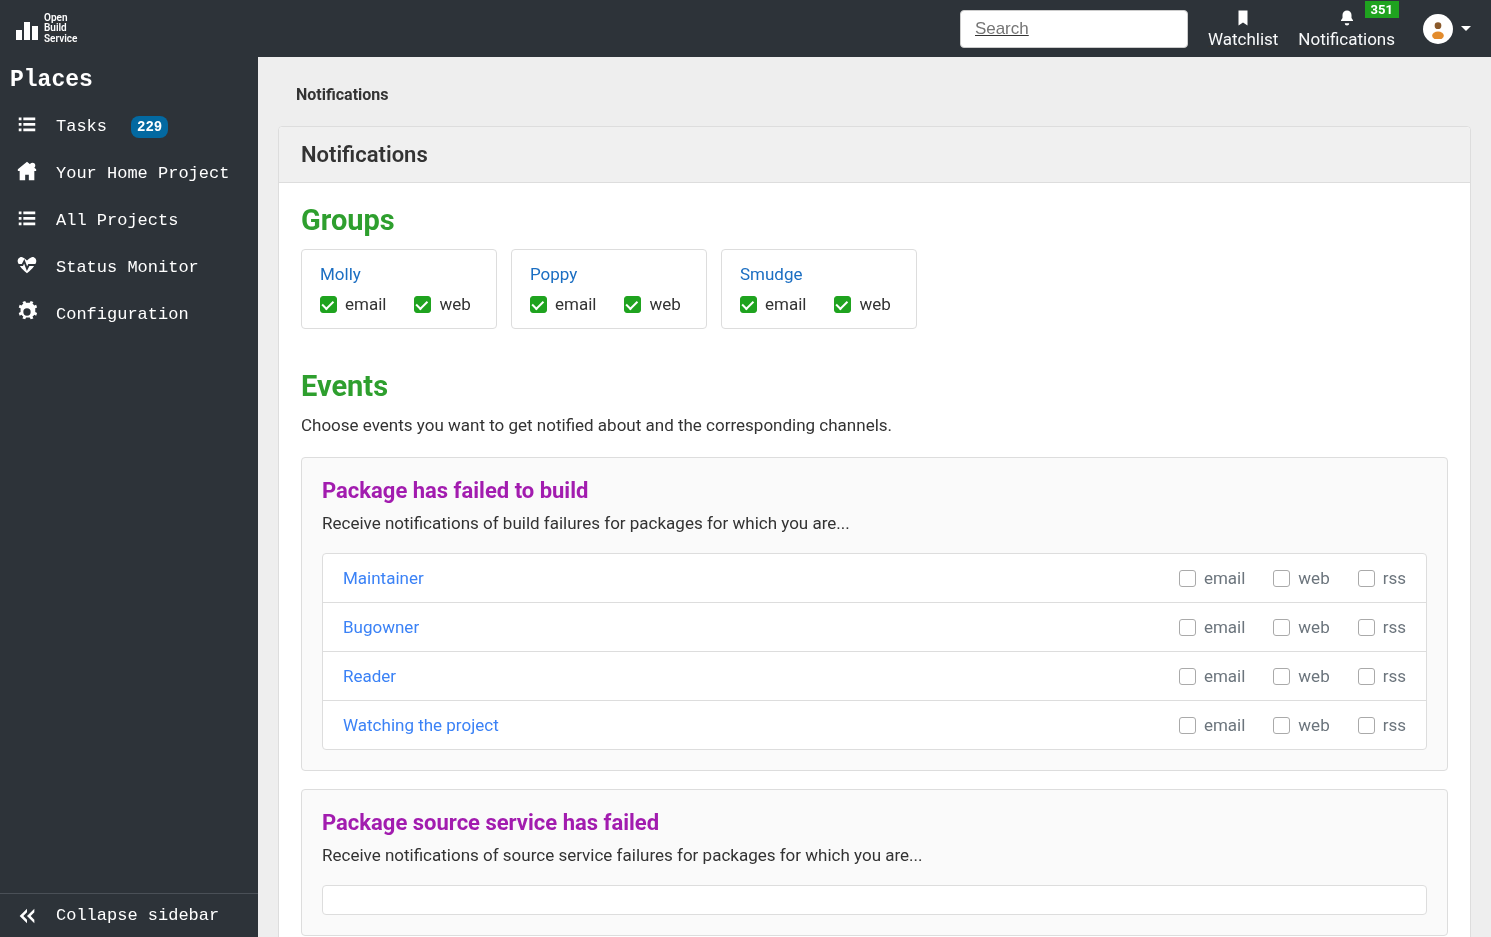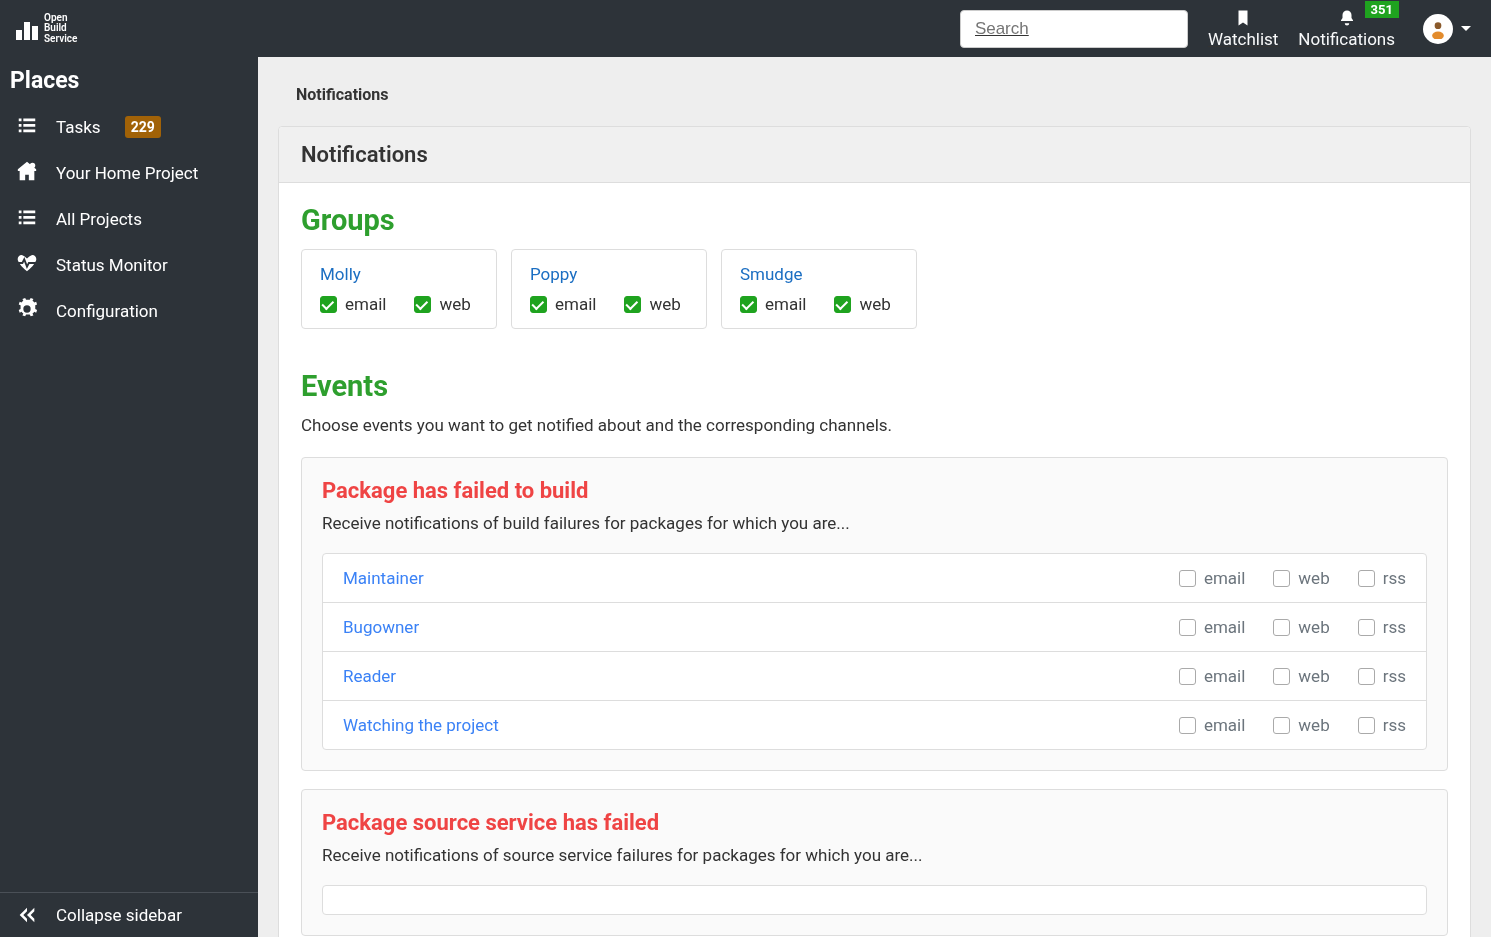--- a/index.html
+++ b/index.html
@@ -107,43 +107,44 @@
     }
 
     .layout { display: flex; height: calc(100vh - 57px); }
     .sidebar {
       width: 258px;
       background: #2d3339;
       color: #fff;
       display: flex;
       flex-direction: column;
       position: relative;
+      font-family: Liberation Mono, monospace;
     }
     .sidebar-title {
       font-size: 23px;
       font-weight: 700;
       padding: 10px 16px 10px 10px;
     }
     .side-nav { list-style: none; }
     .side-item {
       display: flex;
       align-items: center;
       padding: 10px 16px;
       cursor: pointer;
       gap: 18px;
       font-size: 17px;
     }
     .side-item svg { width: 22px; height: 22px; fill: #fff; flex-shrink: 0; }
     .side-badge {
-      background: #a16207;
+      background: #0369a1;
       color: #fff;
       font-size: 14px;
       font-weight: 700;
       padding: 3px 6px;
-      border-radius: 3px;
+      border-radius: 8px;
       margin-left: 6px;
     }
     .sidebar-footer {
       margin-top: auto;
       border-top: 1px solid #4a5057;
       padding: 12px 16px;
       display: flex;
       align-items: center;
       gap: 18px;
       cursor: pointer;
@@ -235,21 +236,21 @@
     }
 
     .event-card {
       border: 1px solid #ddd;
       border-radius: 4px;
       background: #fafafa;
       padding: 20px;
       margin-bottom: 18px;
     }
     .event-title {
-      color: #ef4444;
+      color: #a21caf;
       font-size: 22px;
       font-weight: 700;
       margin-bottom: 10px;
     }
     .event-desc {
       font-size: 17px;
       color: #333;
       margin-bottom: 20px;
     }
     .event-table {

